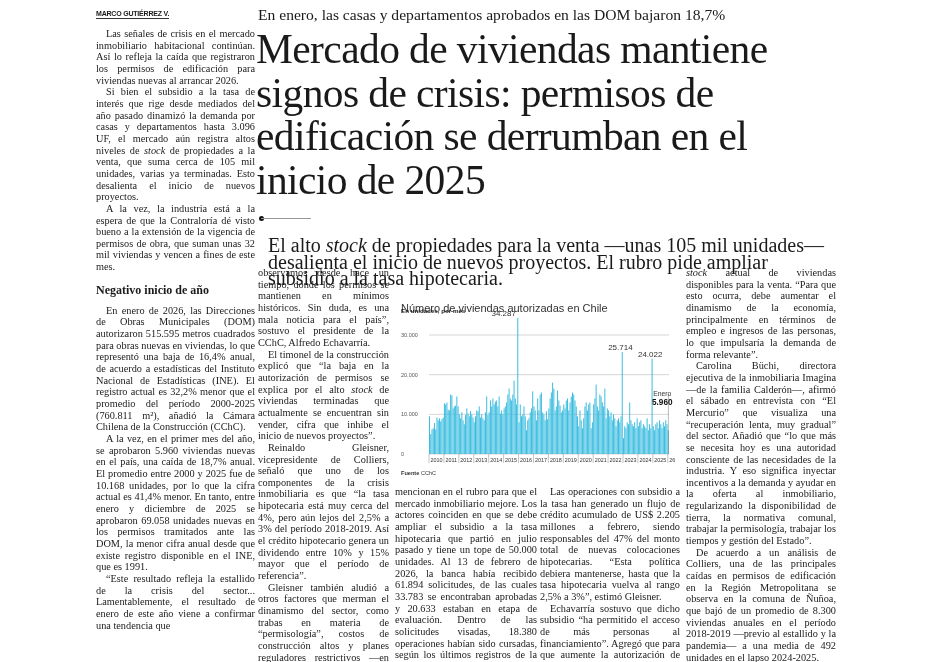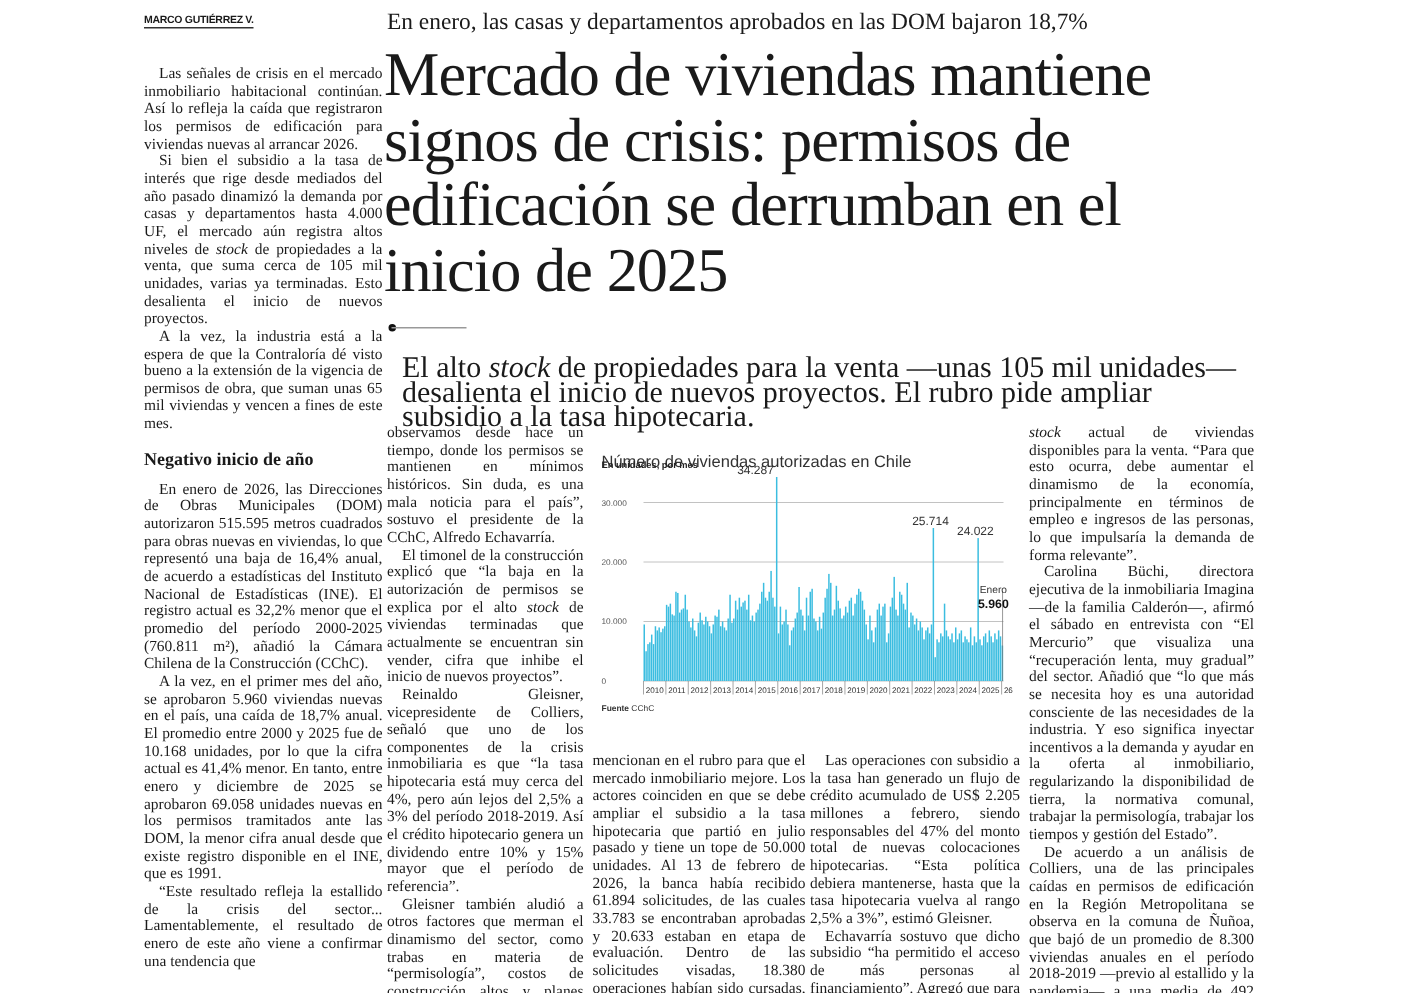--- a/index.html
+++ b/index.html
@@ -1,21 +1,21 @@
 <!DOCTYPE html>
 <html><head>
 <meta charset="utf-8">
 <style>
   * { box-sizing: border-box; margin: 0; padding: 0; }
   html, body { width: 934px; height: 662px; background: #ffffff; overflow: hidden; }
   body { position: relative; font-family: "Liberation Serif", "DejaVu Serif", serif; color: #1a1a1a; }
 
   .byline { position: absolute; left: 96px; top: 10px; font-family: "Liberation Sans", sans-serif; font-size: 7px; font-weight: bold; letter-spacing: -0.2px; border-bottom: 0.8px solid #333; padding-bottom: 1px; }
 
-  .col { position: absolute; font-size: 10.3px; line-height: 11.65px; text-align: justify; hyphens: auto; margin-top: 16px; }
+  .col { position: absolute; font-size: 10.3px; line-height: 11.65px; text-align: justify; hyphens: auto; }
   .col p { text-indent: 10px; }
   .col p.noindent { text-indent: 0; }
   .col em { font-style: italic; }
 
   .c1 { left: 96px; top: 28px; width: 159px; }
   .c2 { left: 258px; top: 267px; width: 131px; }
   .c3 { left: 395px; top: 486px; width: 142px; }
   .c4 { left: 540px; top: 486px; width: 140px; }
   .c5 { left: 686px; top: 267px; width: 150px; }
 
@@ -44,22 +44,22 @@
 
 <div class="kicker">En enero, las casas y departamentos aprobados en las DOM bajaron 18,7%</div>
 <h1 class="headline">Mercado de viviendas mantiene signos de crisis: permisos de edificación se derrumban en el inicio de 2025</h1>
 
 <div class="deck-dot"></div>
 <div class="deck-rule"></div>
 <div class="deck"><span>El alto </span><em>stock</em><span> de propiedades para la venta —unas 105 mil unidades— desalienta el inicio de nuevos proyectos. El rubro pide ampliar subsidio a la tasa hipotecaria.</span></div>
 
 <div class="col c1">
   <p>Las señales de crisis en el mercado inmobiliario habitacional continúan. Así lo refleja la caída que registraron los permisos de edificación para viviendas nuevas al arrancar 2026.</p>
-  <p><span>Si bien el subsidio a la tasa de interés que rige desde mediados del año pasado dinamizó la demanda por casas y departamentos hasta 4.000 UF, el mercado aún registra altos niveles de </span><em>stock</em><span> de propiedades a la venta, que suma cerca de 105 mil unidades, varias ya terminadas. Esto desalienta el inicio de nuevos proyectos.</span></p>
-  <p>A la vez, la industria está a la espera de que la Contraloría dé visto bueno a la extensión de la vigencia de permisos de obra, que suman unas 65 mil viviendas y vencen a fines de este mes.</p>
+  <p><span>Si bien el subsidio a la tasa de interés que rige desde mediados del año pasado dinamizó la demanda por casas y departamentos hasta 3.096 UF, el mercado aún registra altos niveles de </span><em>stock</em><span> de propiedades a la venta, que suma cerca de 105 mil unidades, varias ya terminadas. Esto desalienta el inicio de nuevos proyectos.</span></p>
+  <p>A la vez, la industria está a la espera de que la Contraloría dé visto bueno a la extensión de la vigencia de permisos de obra, que suman unas 32 mil viviendas y vencen a fines de este mes.</p>
   <p class="subhead">Negativo inicio de año</p>
   <p>En enero de 2026, las Direcciones de Obras Municipales (DOM) autorizaron 515.595 metros cuadrados para obras nuevas en viviendas, lo que representó una baja de 16,4% anual, de acuerdo a estadísticas del Instituto Nacional de Estadísticas (INE). El registro actual es 32,2% menor que el promedio del período 2000-2025 (760.811 m²), añadió la Cámara Chilena de la Construcción (CChC).</p>
   <p>A la vez, en el primer mes del año, se aprobaron 5.960 viviendas nuevas en el país, una caída de 18,7% anual. El promedio entre 2000 y 2025 fue de 10.168 unidades, por lo que la cifra actual es 41,4% menor. En tanto, entre enero y diciembre de 2025 se aprobaron 69.058 unidades nuevas en los permisos tramitados ante las DOM, la menor cifra anual desde que existe registro disponible en el INE, que es 1991.</p>
   <p>“Este resultado refleja la estallido de la crisis del sector... Lamentablemente, el resultado de enero de este año viene a confirmar una tendencia que</p>
 </div>
 
 <div class="col c2">
   <p class="noindent">observamos desde hace un tiempo, donde los permisos se mantienen en mínimos históricos. Sin duda, es una mala noticia para el país”, sostuvo el presidente de la CChC, Alfredo Echavarría.</p>
   <p><span>El timonel de la construcción explicó que “la baja en la autorización de permisos se explica por el alto </span><em>stock</em><span> de viviendas terminadas que actualmente se encuentran sin vender, cifra que inhibe el inicio de nuevos proyectos”.</span></p>
   <p>Reinaldo Gleisner, vicepresidente de Colliers, señaló que uno de los componentes de la crisis inmobiliaria es que “la tasa hipotecaria está muy cerca del 4%, pero aún lejos del 2,5% a 3% del período 2018-2019. Así el crédito hipotecario genera un dividendo entre 10% y 15% mayor que el período de referencia”.</p>

